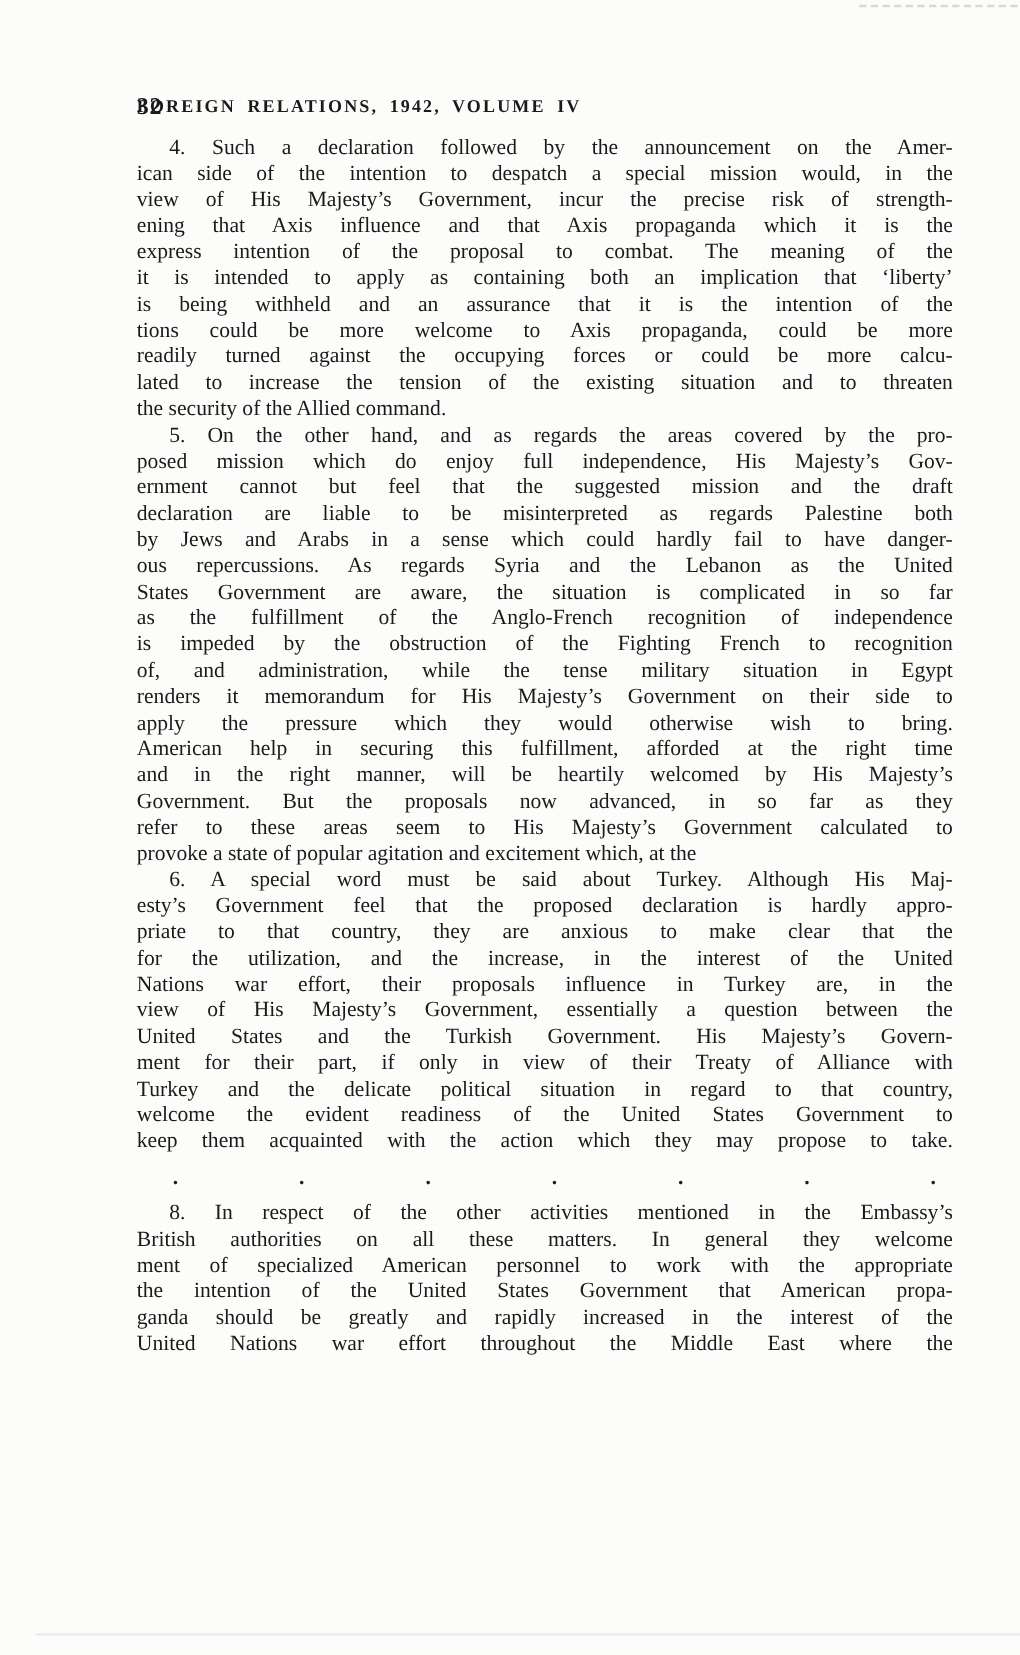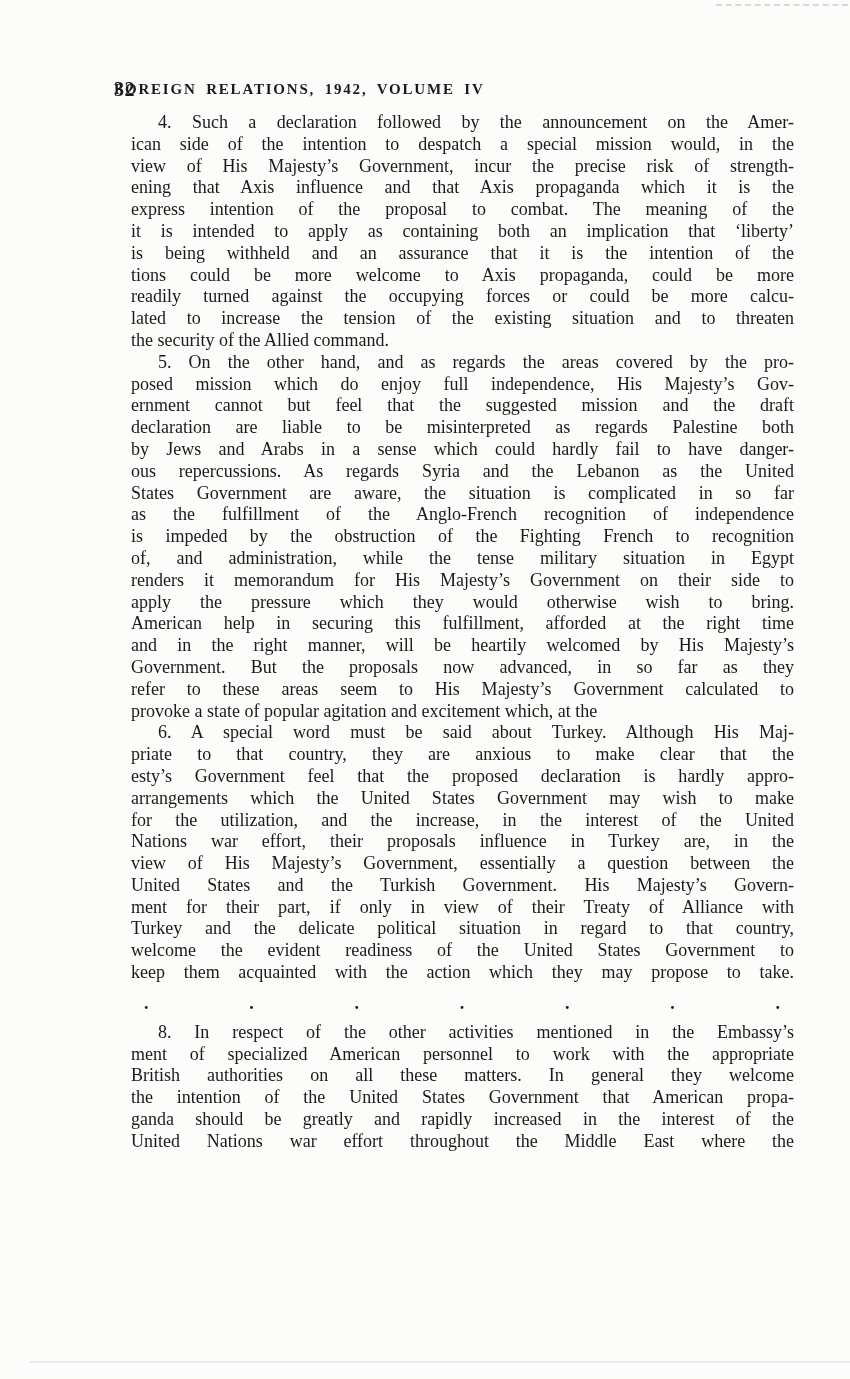--- a/index.html
+++ b/index.html
@@ -65,21 +65,20 @@
     position: absolute;
     left: 114px;
     top: 112px;
     width: 680px;
     font-size: 18px;
     line-height: 21.8px;
   }
   .line {
     text-align: justify;
     text-align-last: justify;
-    margin-left: 17px;
   }
   .para .line:first-child {
     text-indent: 27px;
   }
   .para .line:last-child {
     text-align-last: left;
   }
   .para.full-last .line:last-child {
     text-align-last: justify;
   }
@@ -137,45 +136,44 @@
         <div class="line">renders it memorandum for His Majesty’s Government on their side to</div>
         <div class="line">apply the pressure which they would otherwise wish to bring.</div>
         <div class="line">American help in securing this fulfillment, afforded at the right time</div>
         <div class="line">and in the right manner, will be heartily welcomed by His Majesty’s</div>
         <div class="line">Government. But the proposals now advanced, in so far as they</div>
         <div class="line">refer to these areas seem to His Majesty’s Government calculated to</div>
         <div class="line">provoke a state of popular agitation and excitement which, at the</div>
       </div>
     <div class="para full-last">
         <div class="line">6. A special word must be said about Turkey. Although His Maj-</div>
+        <div class="line">esty’s Government feel that the proposed declaration is hardly appro-</div>
         <div class="line">priate to that country, they are anxious to make clear that the</div>
-        <div class="line">esty’s Government feel that the proposed declaration is hardly appro-</div>
-        <div class="line">arrangements which the United States Government may wish to make</div>
         <div class="line">for the utilization, and the increase, in the interest of the United</div>
         <div class="line">Nations war effort, their proposals influence in Turkey are, in the</div>
         <div class="line">view of His Majesty’s Government, essentially a question between the</div>
         <div class="line">United States and the Turkish Government. His Majesty’s Govern-</div>
         <div class="line">ment for their part, if only in view of their Treaty of Alliance with</div>
         <div class="line">Turkey and the delicate political situation in regard to that country,</div>
         <div class="line">welcome the evident readiness of the United States Government to</div>
         <div class="line">keep them acquainted with the action which they may propose to take.</div>
       </div>
     <div class="ellipsis-row">
         <span class="dot">.</span>
         <span class="dot">.</span>
         <span class="dot">.</span>
         <span class="dot">.</span>
         <span class="dot">.</span>
         <span class="dot">.</span>
         <span class="dot">.</span>
       </div>
     <div class="para full-last">
         <div class="line">8. In respect of the other activities mentioned in the Embassy’s</div>
+        <div class="line">British authorities on all these matters. In general they welcome</div>
         <div class="line">ment of specialized American personnel to work with the appropriate</div>
-        <div class="line">British authorities on all these matters. In general they welcome</div>
         <div class="line">the intention of the United States Government that American propa-</div>
         <div class="line">ganda should be greatly and rapidly increased in the interest of the</div>
         <div class="line">United Nations war effort throughout the Middle East where the</div>
       </div>
   </main>
 
   <div class="artifact-bottom"></div>
 
 </div>
 

